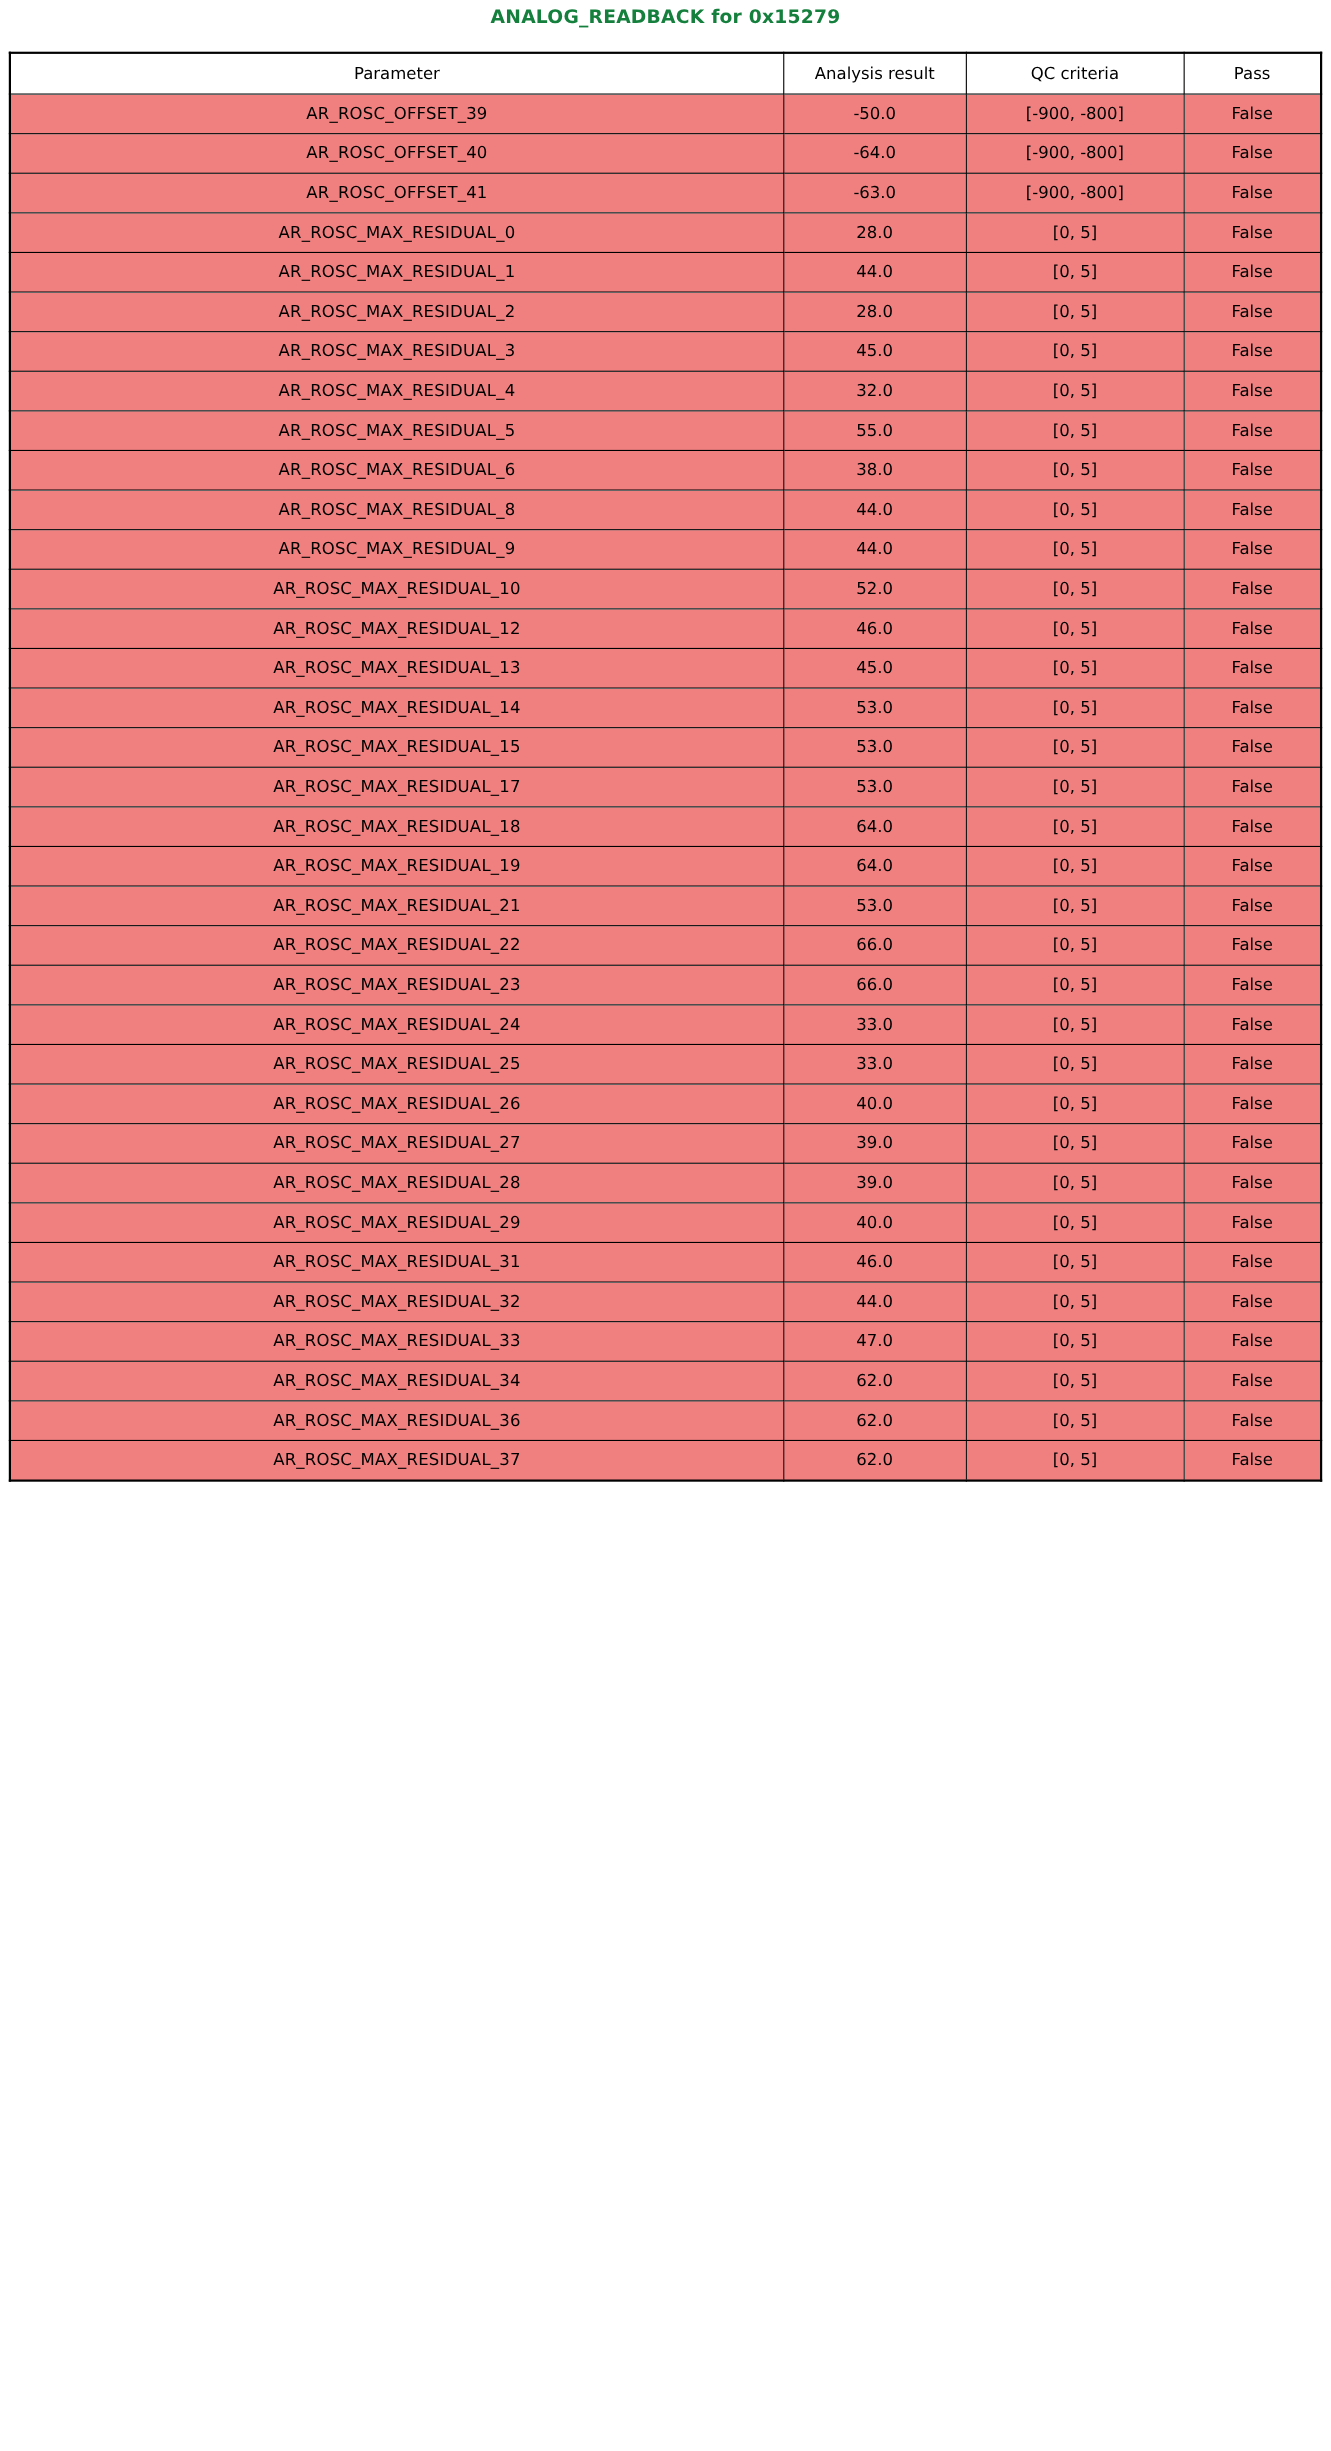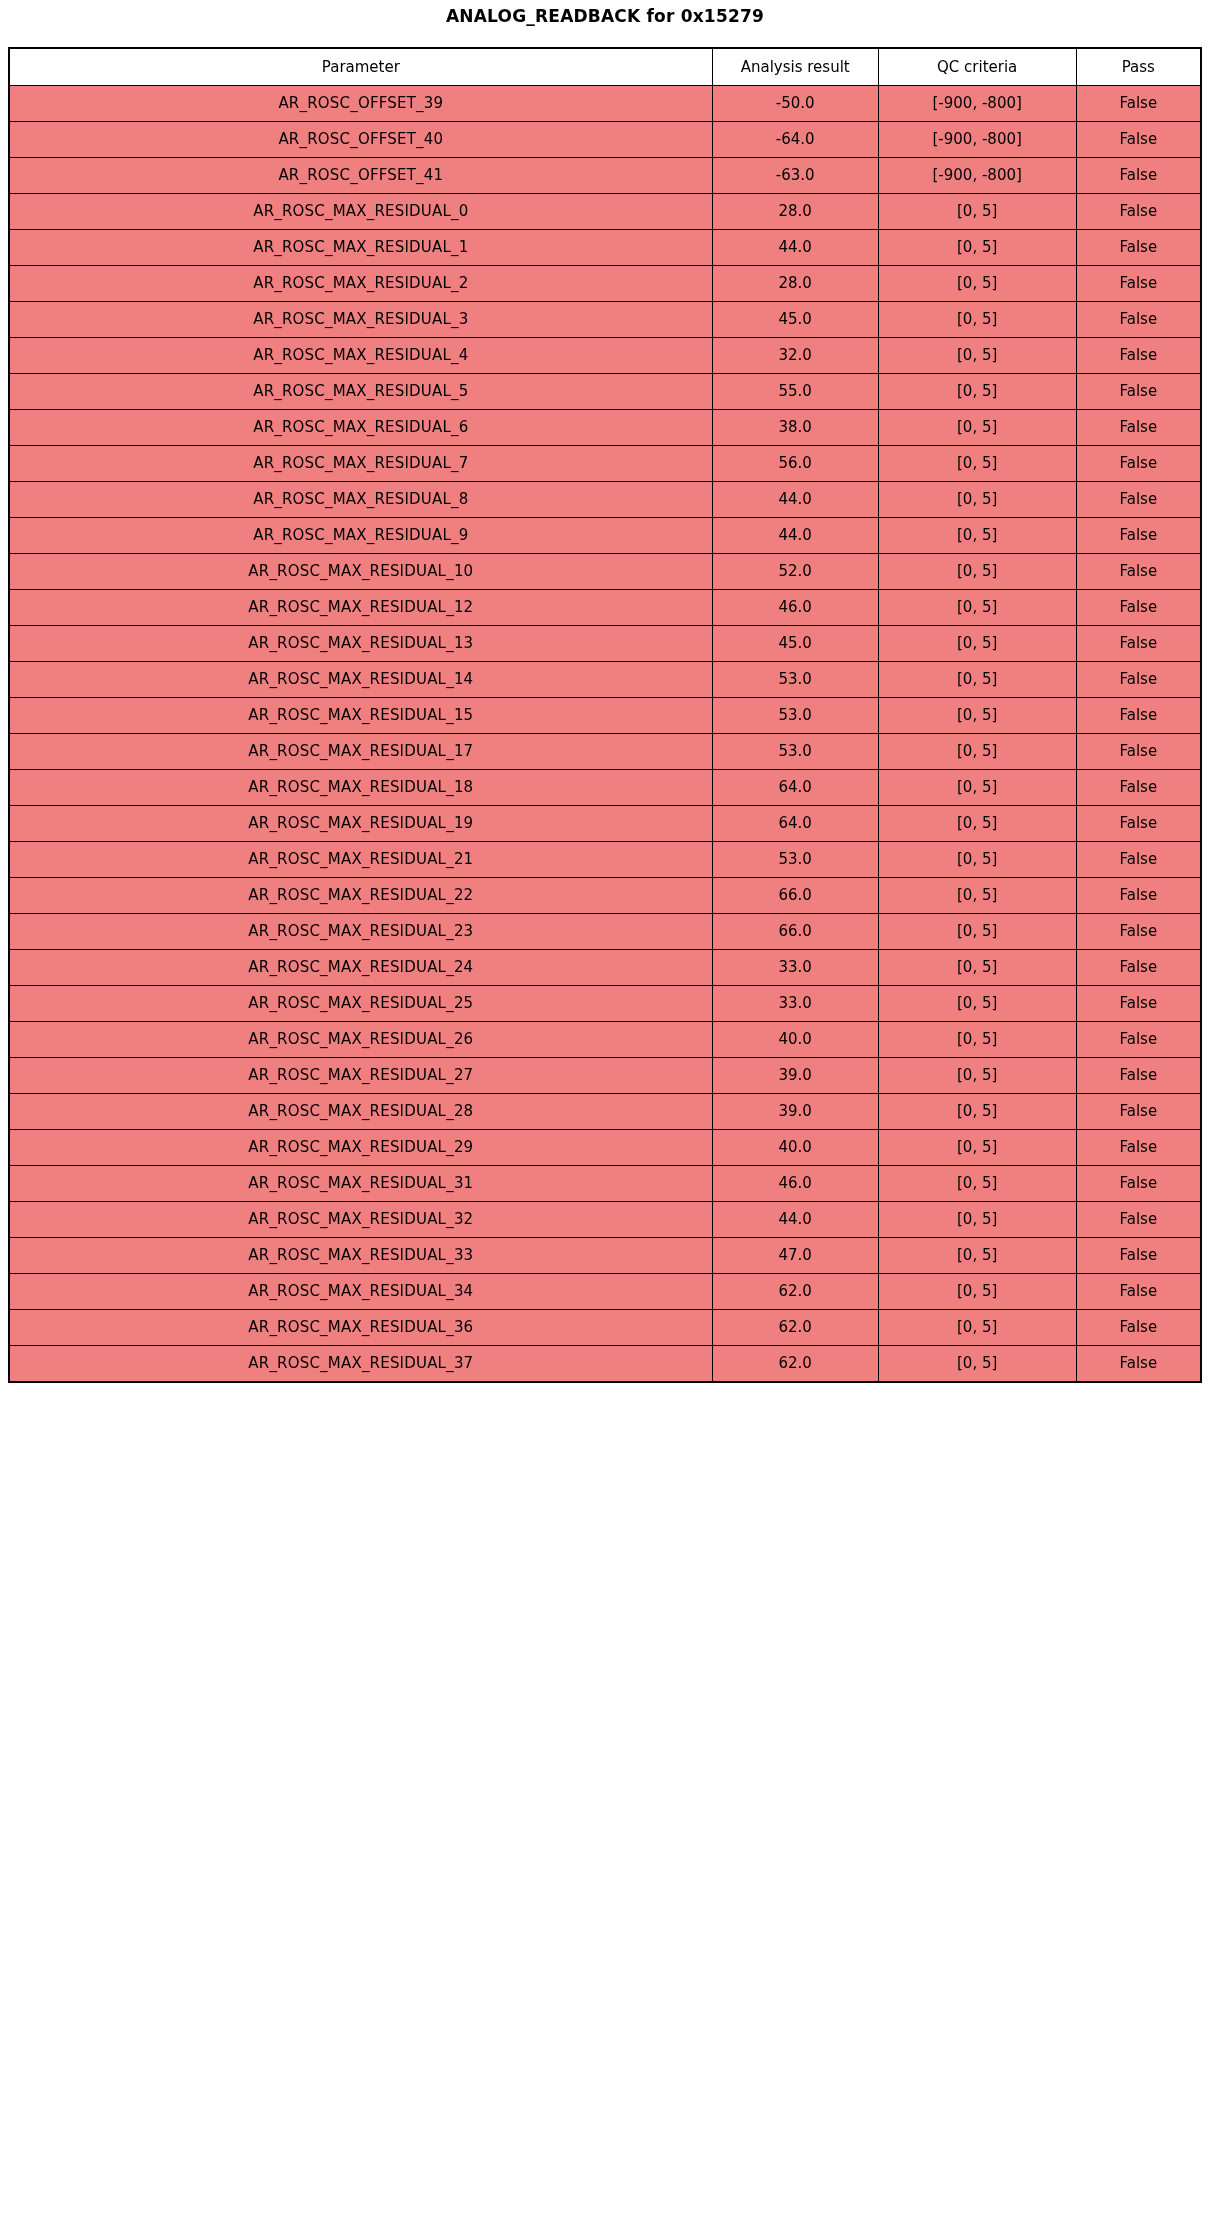--- a/index.html
+++ b/index.html
@@ -22,21 +22,21 @@
   }
   .title {
     width: 100%;
     text-align: center;
     font-size: 17px;
     font-weight: bold;
     letter-spacing: 0.2px;
     padding-top: 6px;
     padding-bottom: 0;
     line-height: 20px;
-    color: #000000;
+    color: #15803d;
   }
   .table-wrap {
     margin-top: 21px;
     padding-left: 8px;
     padding-right: 8px;
     box-sizing: border-box;
   }
   table.qc {
     border-collapse: collapse;
     width: 1194px;
@@ -150,26 +150,20 @@
             <td class="col-crit">[0, 5]</td>
             <td class="col-pass">False</td>
           </tr>
           <tr>
             <td class="col-param">AR_ROSC_MAX_RESIDUAL_6</td>
             <td class="col-result">38.0</td>
             <td class="col-crit">[0, 5]</td>
             <td class="col-pass">False</td>
           </tr>
           <tr>
-            <td class="col-param">AR_ROSC_MAX_RESIDUAL_7</td>
-            <td class="col-result">56.0</td>
-            <td class="col-crit">[0, 5]</td>
-            <td class="col-pass">False</td>
-          </tr>
-          <tr>
             <td class="col-param">AR_ROSC_MAX_RESIDUAL_8</td>
             <td class="col-result">44.0</td>
             <td class="col-crit">[0, 5]</td>
             <td class="col-pass">False</td>
           </tr>
           <tr>
             <td class="col-param">AR_ROSC_MAX_RESIDUAL_9</td>
             <td class="col-result">44.0</td>
             <td class="col-crit">[0, 5]</td>
             <td class="col-pass">False</td>

